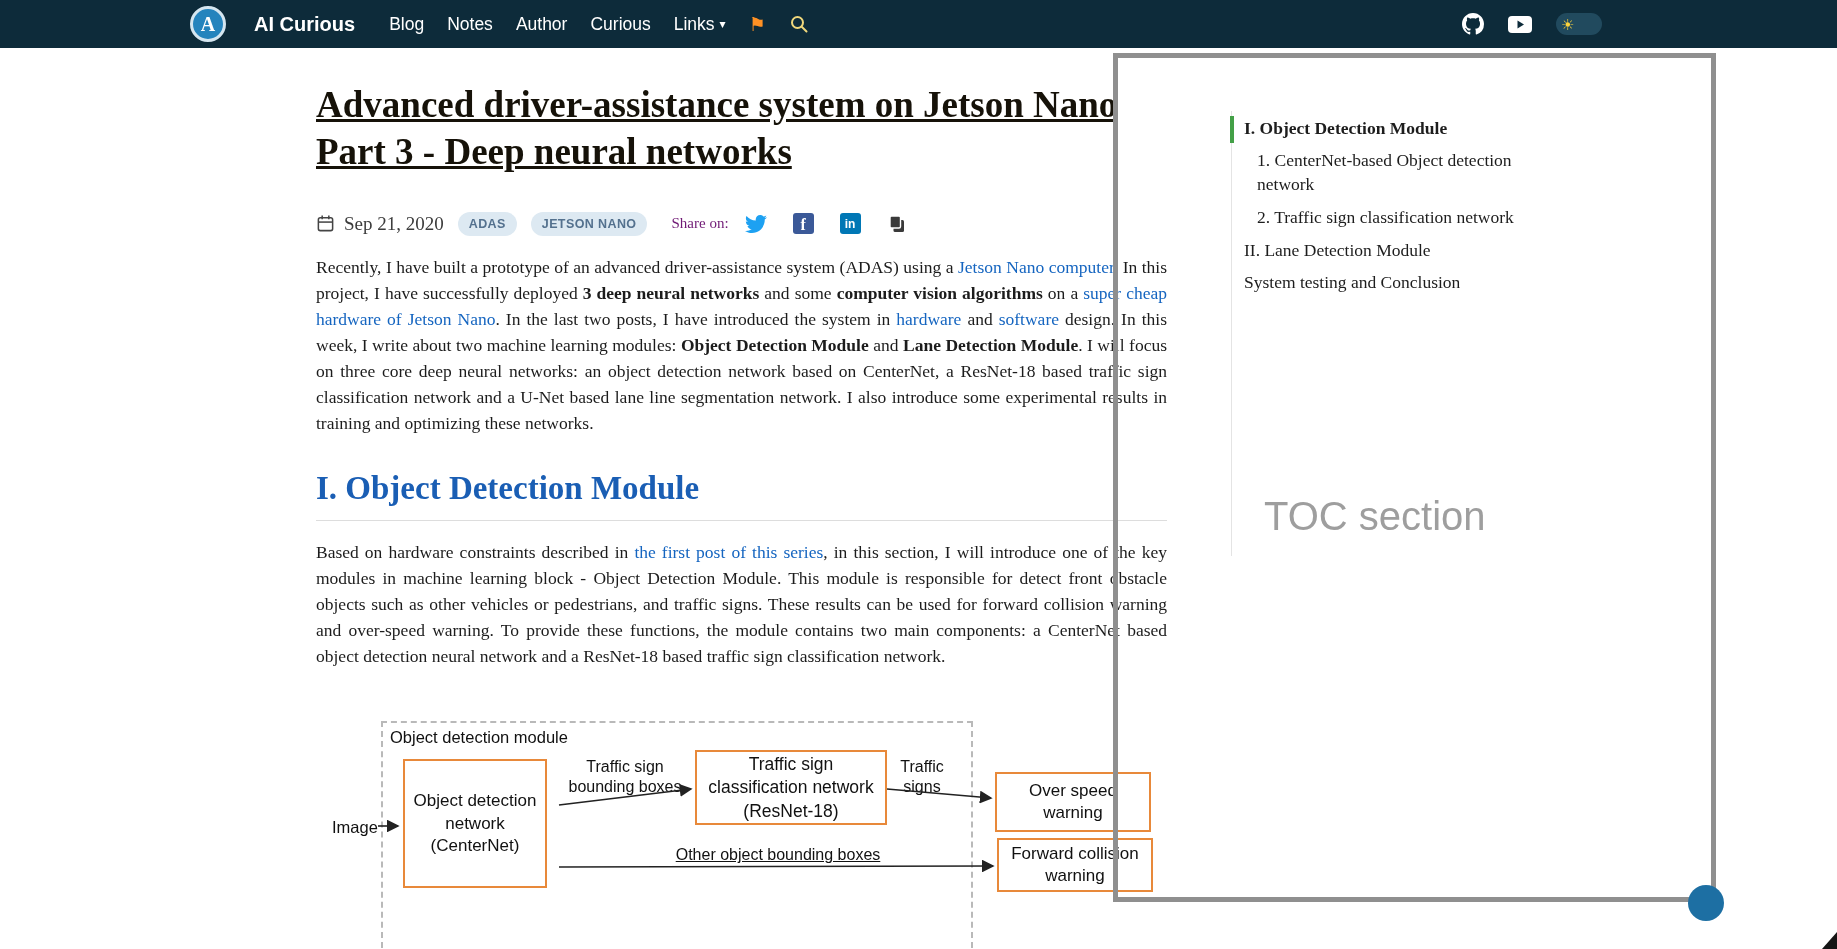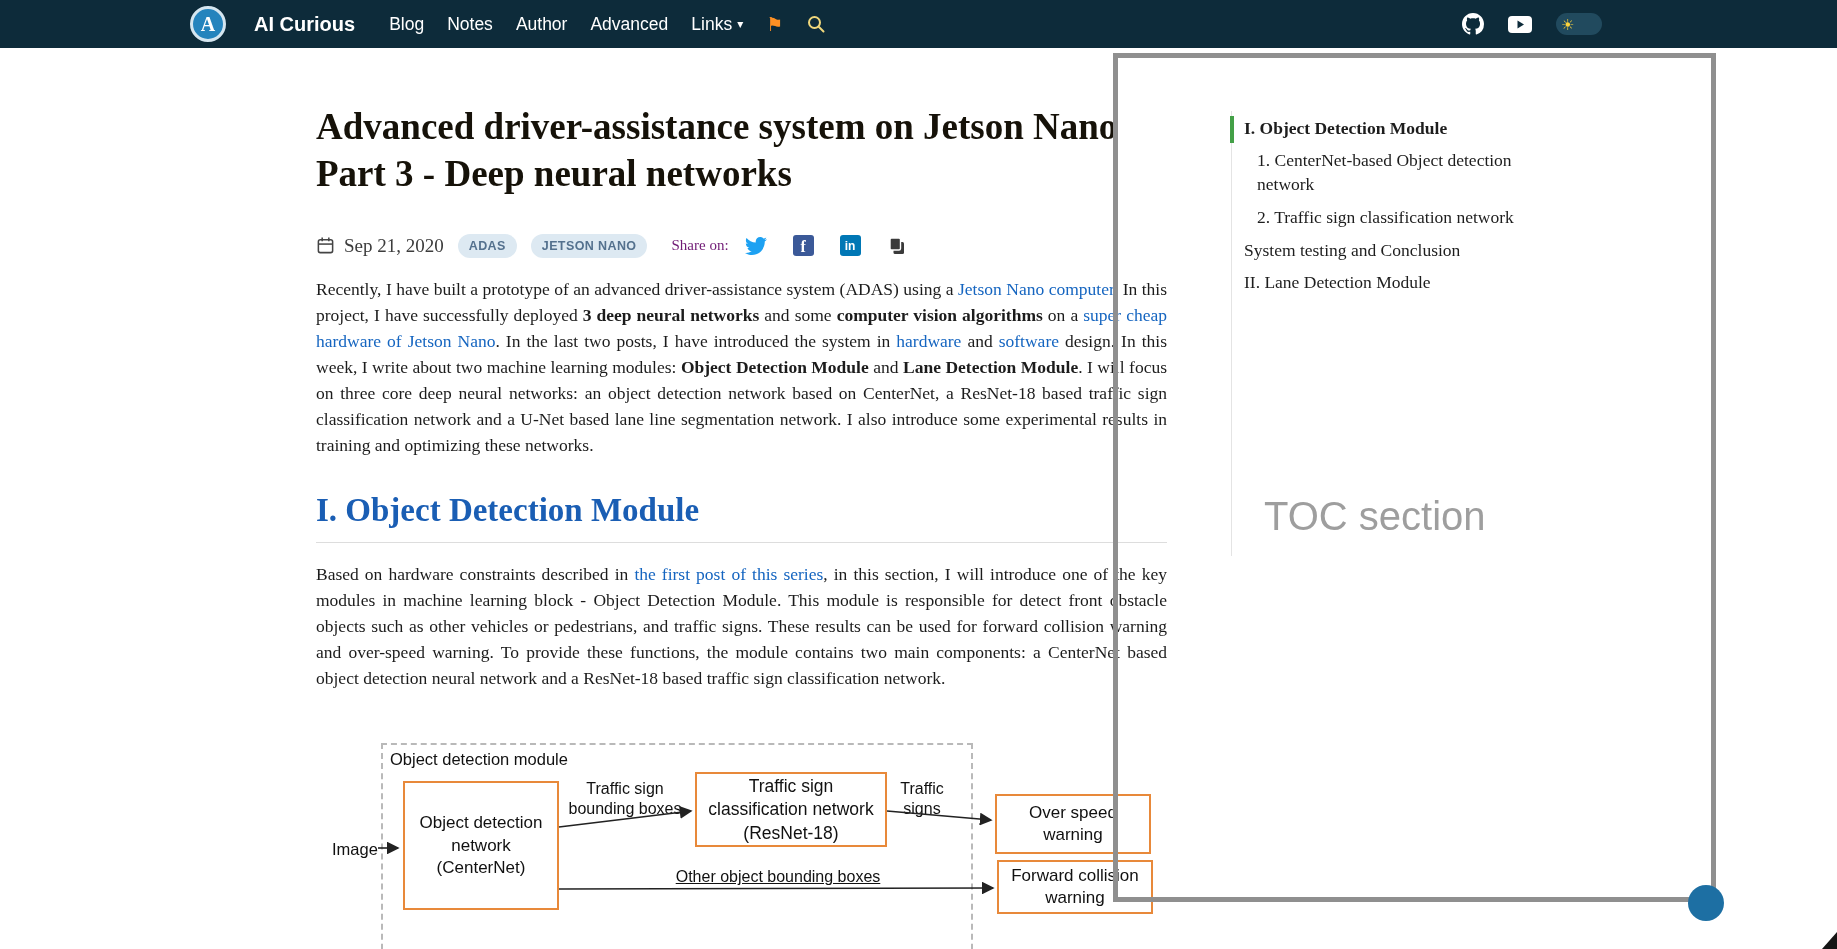--- a/index.html
+++ b/index.html
@@ -19,21 +19,21 @@
   .nav-links .nav-item { color:#fff; font-size:17.5px; text-decoration:none; cursor:pointer; display:flex; align-items:center; }
   .caret { font-size:12px; margin-left:5px; color:#fff; }
   .flag-glyph { color:#ff9124; font-size:19px; cursor:pointer; line-height:1; }
   .icon-btn { display:flex; align-items:center; cursor:pointer; }
   .nav-right { margin-left:auto; display:flex; align-items:center; gap:24px; }
   .toggle { width:46px; height:22px; border-radius:11px; background:#214a5e; position:relative; cursor:pointer; }
   .sun { position:absolute; left:5px; top:50%; transform:translateY(-50%); color:#ffd43b; font-size:15px; line-height:1; }
 
   
   .article { position:absolute; left:316px; top:48px; width:851px; color:#161209; }
-  .title { margin-top:55px; font-size:37px; line-height:1.28; font-weight:700; }
+  .title { margin-top:33px; font-size:37px; line-height:1.28; font-weight:700;text-decoration:underline; }
   .meta { display:flex; align-items:center; margin-top:36px; gap:14px; }
   .date-wrap { display:flex; align-items:center; gap:9px; }
   .date { font-size:19px; color:#3c3c3c; }
   .tag { background:#dde9f2; color:#54718e; font-family:"Liberation Sans", sans-serif;
          font-size:12.5px; font-weight:700; letter-spacing:.4px; padding:5px 11px; border-radius:12px; cursor:pointer; }
   .share-label { font-size:15px; margin-left:10px; color:#701a75; }
   .share-icons { display:flex; align-items:center; gap:26px; margin-left:2px; }
   .sq-icon { width:21px; height:21px; border-radius:3px; color:#fff; display:flex; align-items:flex-end;
              justify-content:center; cursor:pointer; }
   .fb { background:#3b5998; font-family:"Liberation Serif", serif; font-weight:bold; font-size:16px; }
@@ -43,21 +43,21 @@
   .para .link { color:#1565c0; cursor:pointer; }
   .para .bold { font-weight:700; }
   .h2 { margin-top:34px; font-size:33px; font-weight:700; color:#1a5eb4; cursor:pointer; }
   .rule { margin-top:13px; border:none; border-top:1px solid #ddd; height:0; }
 
   
   .diagram { position:relative; margin-top:52px; height:240px; font-family:"Liberation Sans", sans-serif; color:#111; }
   .d-dashed { position:absolute; left:65px; top:0; width:592px; height:237px; border:2px dashed #b9b9b9; }
   .d-node { position:absolute; border:2px solid #e8893a; background:#fff; display:flex; align-items:center;
             justify-content:center; text-align:center; white-space:pre-line; font-size:17px; line-height:1.32; }
-  .n1 { left:87px;  top:38px;  width:156px; height:129px; }
+  .n1 { left:87px;  top:38px;  width:144px; height:129px; }
   .n2 { left:379px; top:29px;  width:192px; height:75px; font-size:17.5px; }
   .n3 { left:679px; top:51px;  width:156px; height:60px; }
   .n4 { left:681px; top:117px; width:156px; height:54px; }
   .d-label { position:absolute; white-space:pre-line; font-size:16px; line-height:1.25; }
   .dl-title { left:74px; top:6px; font-size:16.5px; }
   .dl-image { left:16px; top:96px; font-size:16.5px; }
   .dl-tsb { left:246px; top:36px; width:126px; text-align:center; }
   .dl-ts  { left:578px; top:36px; width:56px;  text-align:center; }
   .dl-oob { left:349px; top:124px; width:226px; text-align:center;text-decoration:underline; }
   .d-arrows { position:absolute; left:0; top:0; pointer-events:none; }
@@ -89,21 +89,21 @@
 
   <header class="navbar">
     <div class="logo">
       <span>A</span>
     </div>
     <a class="brand">AI Curious</a>
     <nav class="nav-links">
       <a class="nav-item">Blog</a>
       <a class="nav-item">Notes</a>
       <a class="nav-item">Author</a>
-      <a class="nav-item">Advanced</a>
+      <a class="nav-item">Curious</a>
       <a class="nav-item">
         <span>Links</span>
         <span class="caret">▾</span>
       </a>
       <span class="flag-glyph">⚑</span>
       <span class="icon-btn">
         <svg width="20" height="20" viewBox="0 0 20 20" fill="none" stroke="#f0d87c" stroke-width="2" stroke-linecap="round">
           <circle cx="8.5" cy="8.5" r="5.5"></circle>
           <line x1="13" y1="13" x2="17.5" y2="17.5"></line>
         </svg>
@@ -200,22 +200,22 @@
         <line x1="243" y1="146" x2="677" y2="145" stroke="#222" stroke-width="1.6" marker-end="url(#ah)"></line>
       </svg>
     </div>
   </main>
 
   <aside class="toc">
     <span class="toc-bar"></span>
     <div class="toc-item active">I. Object Detection Module</div>
     <div class="toc-item lvl2">1. CenterNet-based Object detection network</div>
     <div class="toc-item lvl2">2. Traffic sign classification network</div>
+    <div class="toc-item">II. Lane Detection Module</div>
     <div class="toc-item">System testing and Conclusion</div>
-    <div class="toc-item">II. Lane Detection Module</div>
   </aside>
 
   <div class="overlay-box"></div>
   <div class="overlay-label">TOC section</div>
   <div class="overlay-dot"></div>
 
   <div class="scroll-corner"></div>
 
 </div>
 

